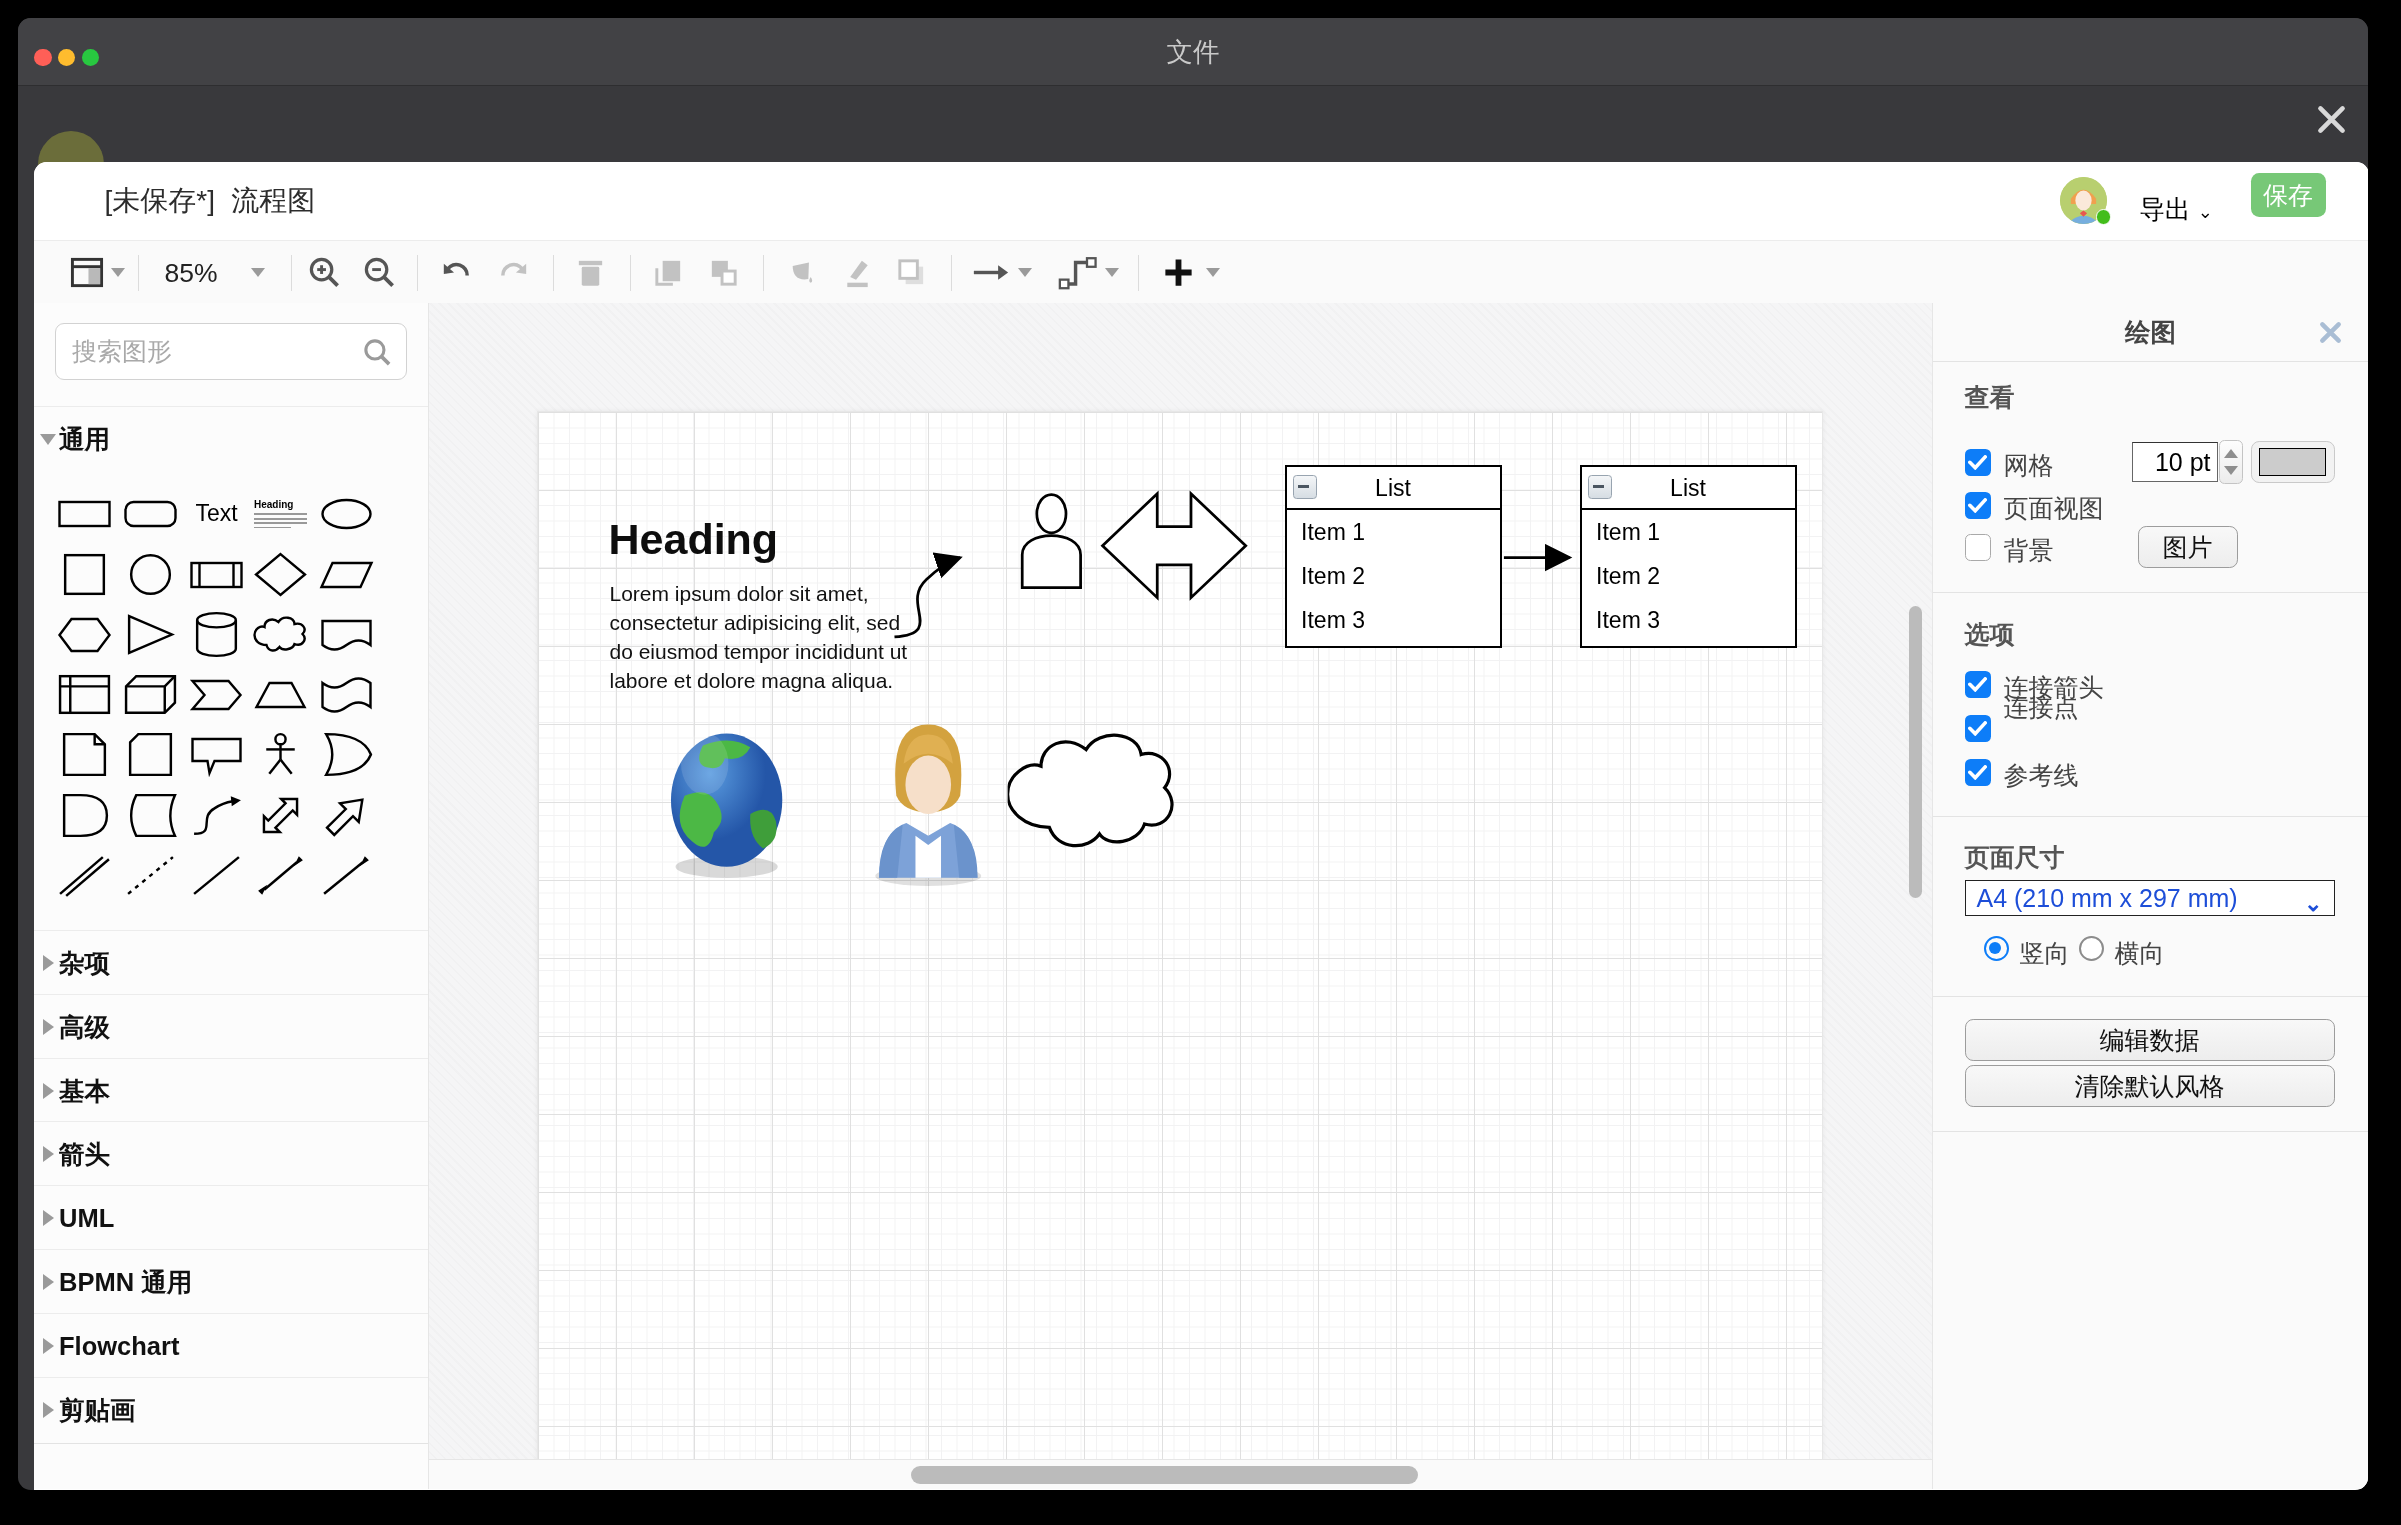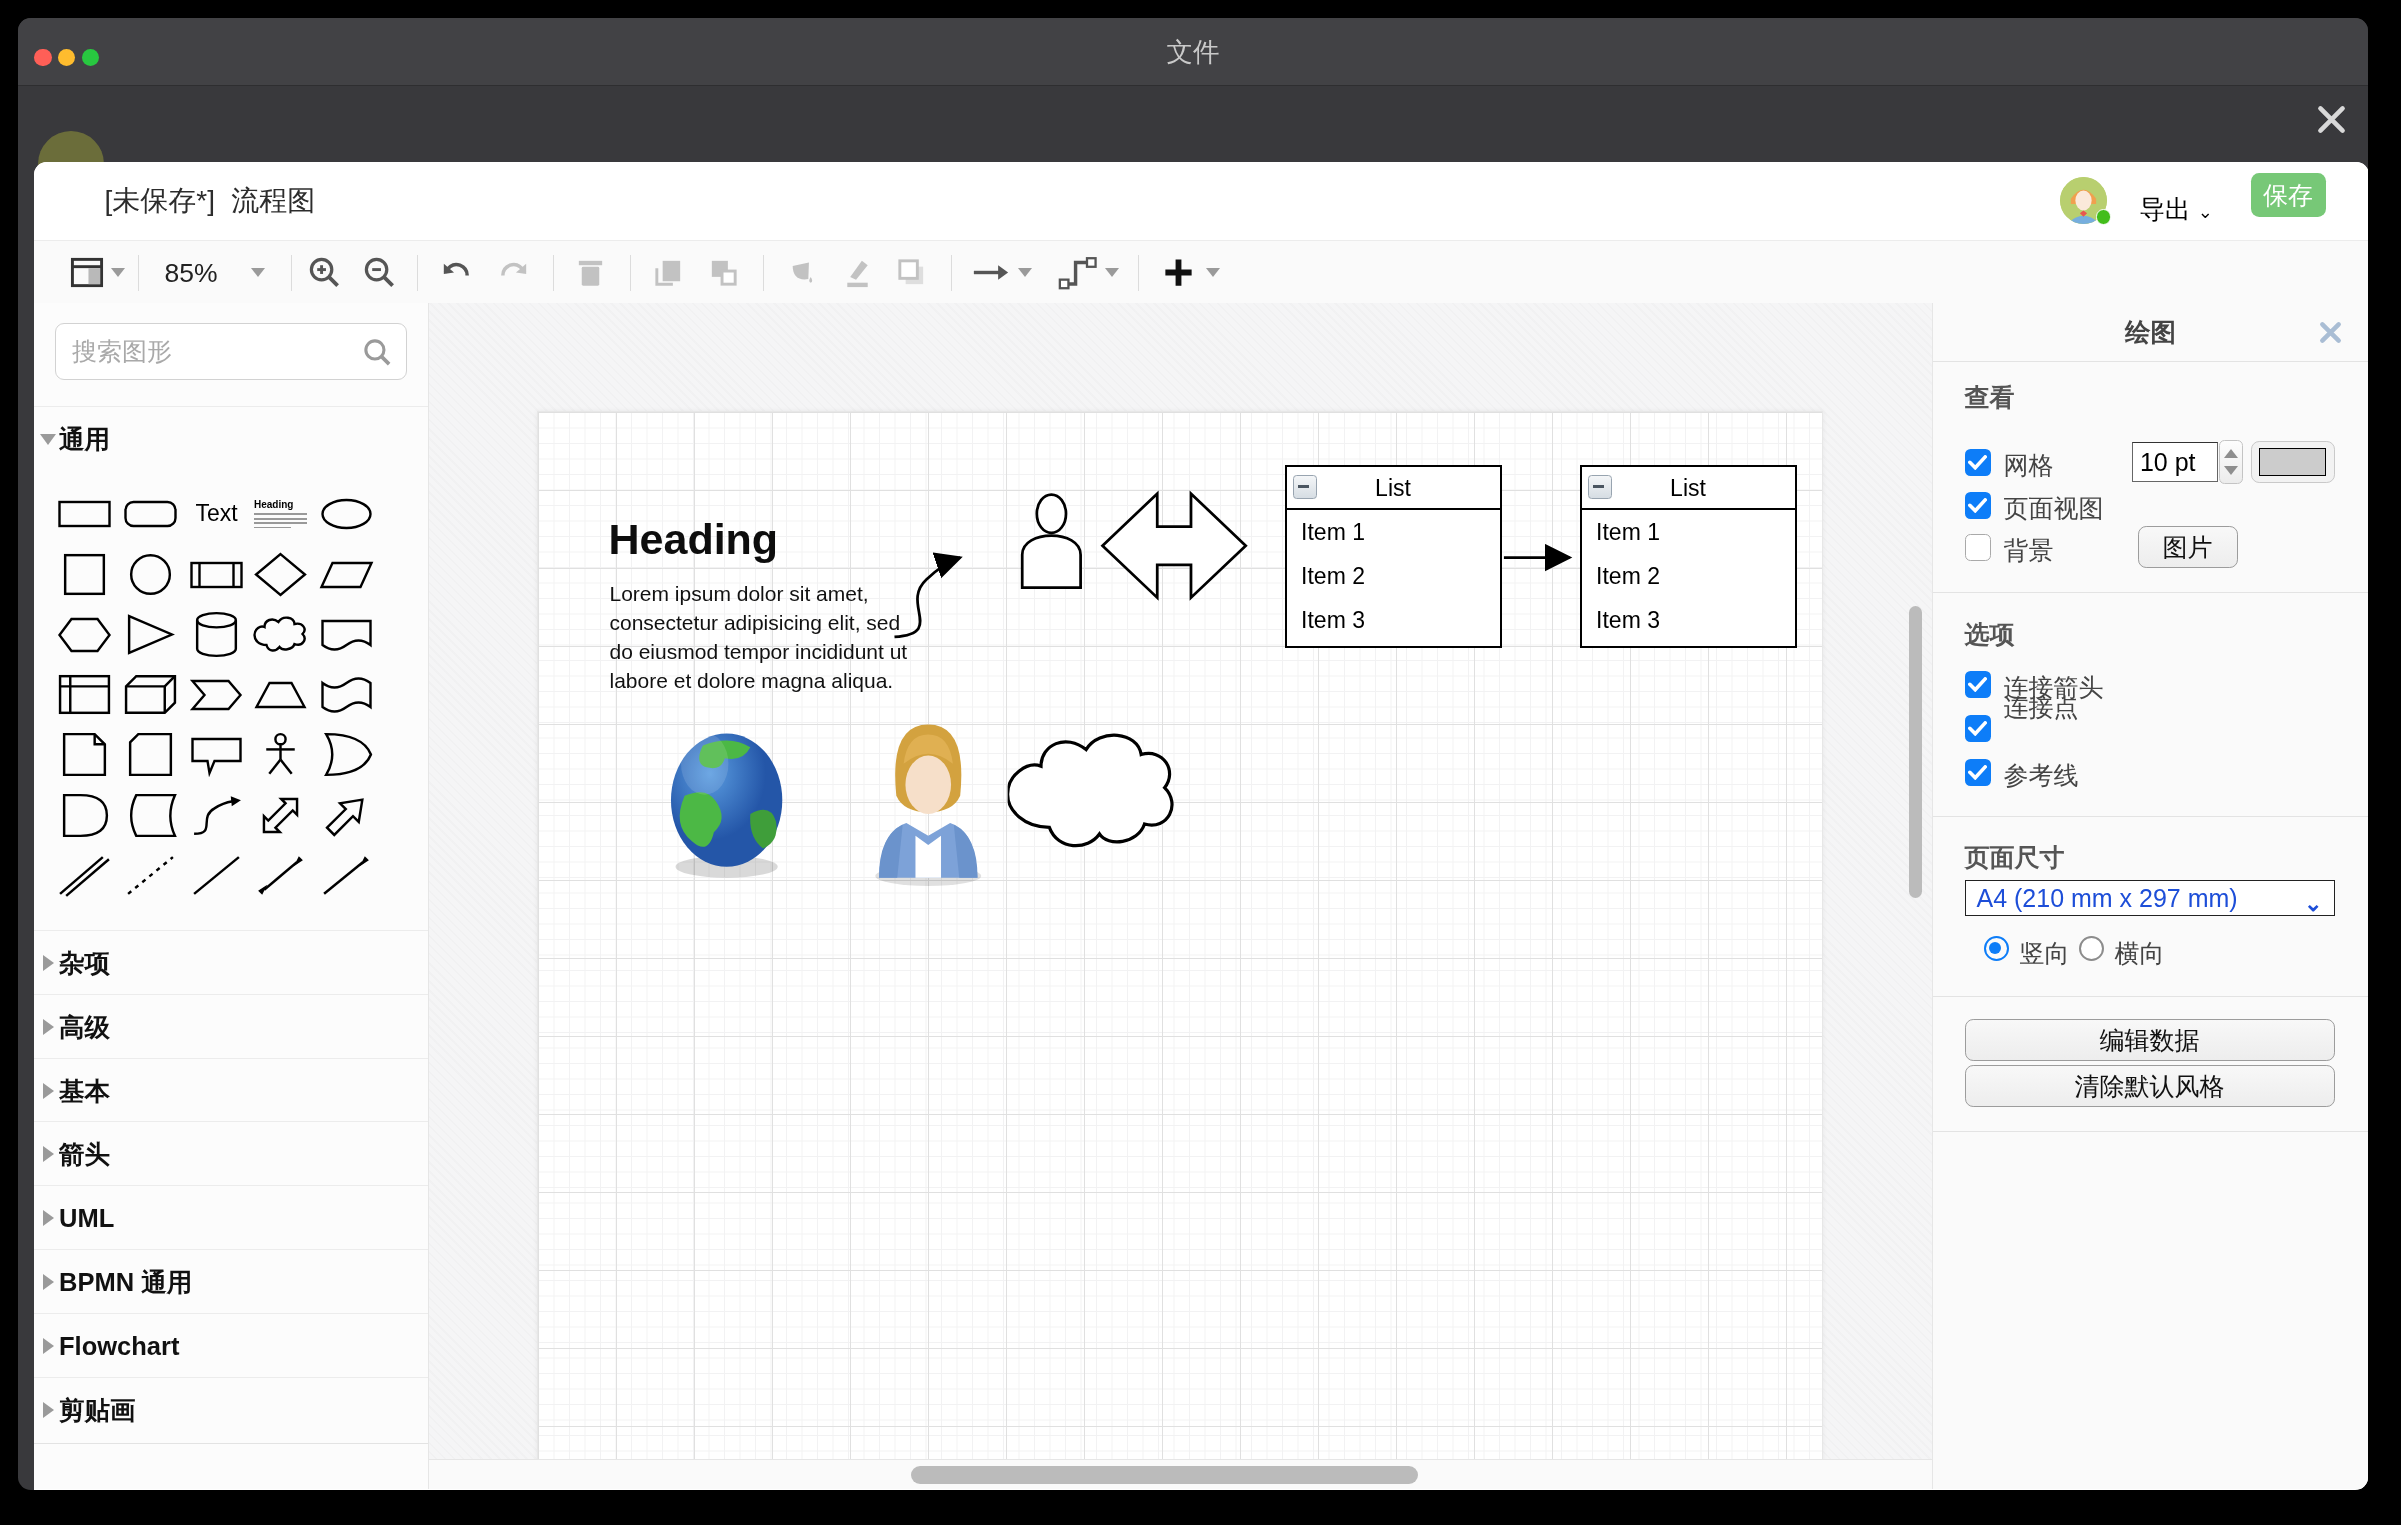--- a/index.html
+++ b/index.html
@@ -116,21 +116,21 @@
               border-bottom:0.9px solid #e3e3e3; }
   .fp-close { position:absolute; right:24px; top:14.6px; width:29px; height:29px; cursor:pointer; }
   .fp-sect { position:absolute; left:32px; font-size:25px; font-weight:600; color:#555; }
   .fp-row-lbl { position:absolute; font-size:25px; color:#444; }
   .chk { position:absolute; width:26.5px; height:26.5px; border-radius:5.5px; cursor:pointer; }
   .chk.on { background:#0d7df8; }
   .chk.off { background:#fff; border:1.8px solid #a9a9a9; }
   .chk svg { position:absolute; left:3.6px; top:5.5px; }
   .fp-div { position:absolute; left:0; width:100%; height:0.9px; background:#e3e3e3; }
   .num-input { position:absolute; width:86px; height:40px; border:1.8px solid #666; border-top-color:#333;
-               background:#fff; font-size:25px; text-align:right; padding-right:21px; color:#000;
+               background:#fff; font-size:25px; text-align:right; padding-right:6px; color:#000;
                font-family:"Liberation Sans",sans-serif; outline:none; }
   .stepper { position:absolute; width:24px; height:44px; border:0.9px solid #c4c4c4; border-radius:5.5px;
              background:linear-gradient(#fdfdfd,#ececec); cursor:pointer; }
   .stepper .up,.stepper .dn { position:absolute; left:4.6px; width:0; height:0;
              border-left:7.3px solid transparent; border-right:7.3px solid transparent; }
   .stepper .up { top:8.2px; border-bottom:9px solid #8e8e8e; }
   .stepper .dn { bottom:8.2px; border-top:9px solid #8e8e8e; }
   .swatch-btn { position:absolute; width:84px; height:42px; border:1.8px solid #c9c9c9; border-radius:8.2px;
                 background:#f2f2f2; cursor:pointer; }
   .swatch-btn i { position:absolute; left:7.3px; top:6.4px; right:7.3px; bottom:6.4px; border:1.8px solid #000; }

